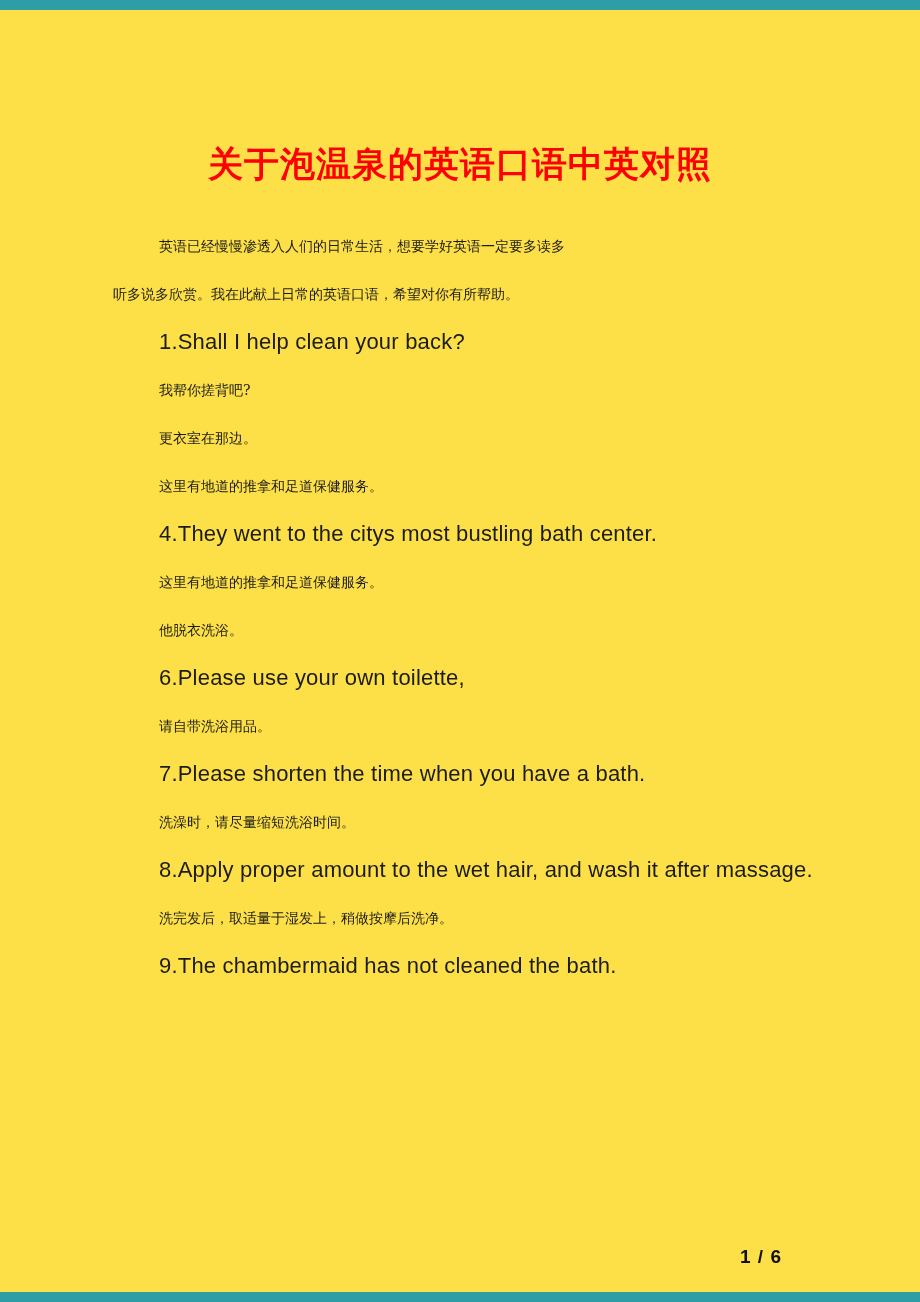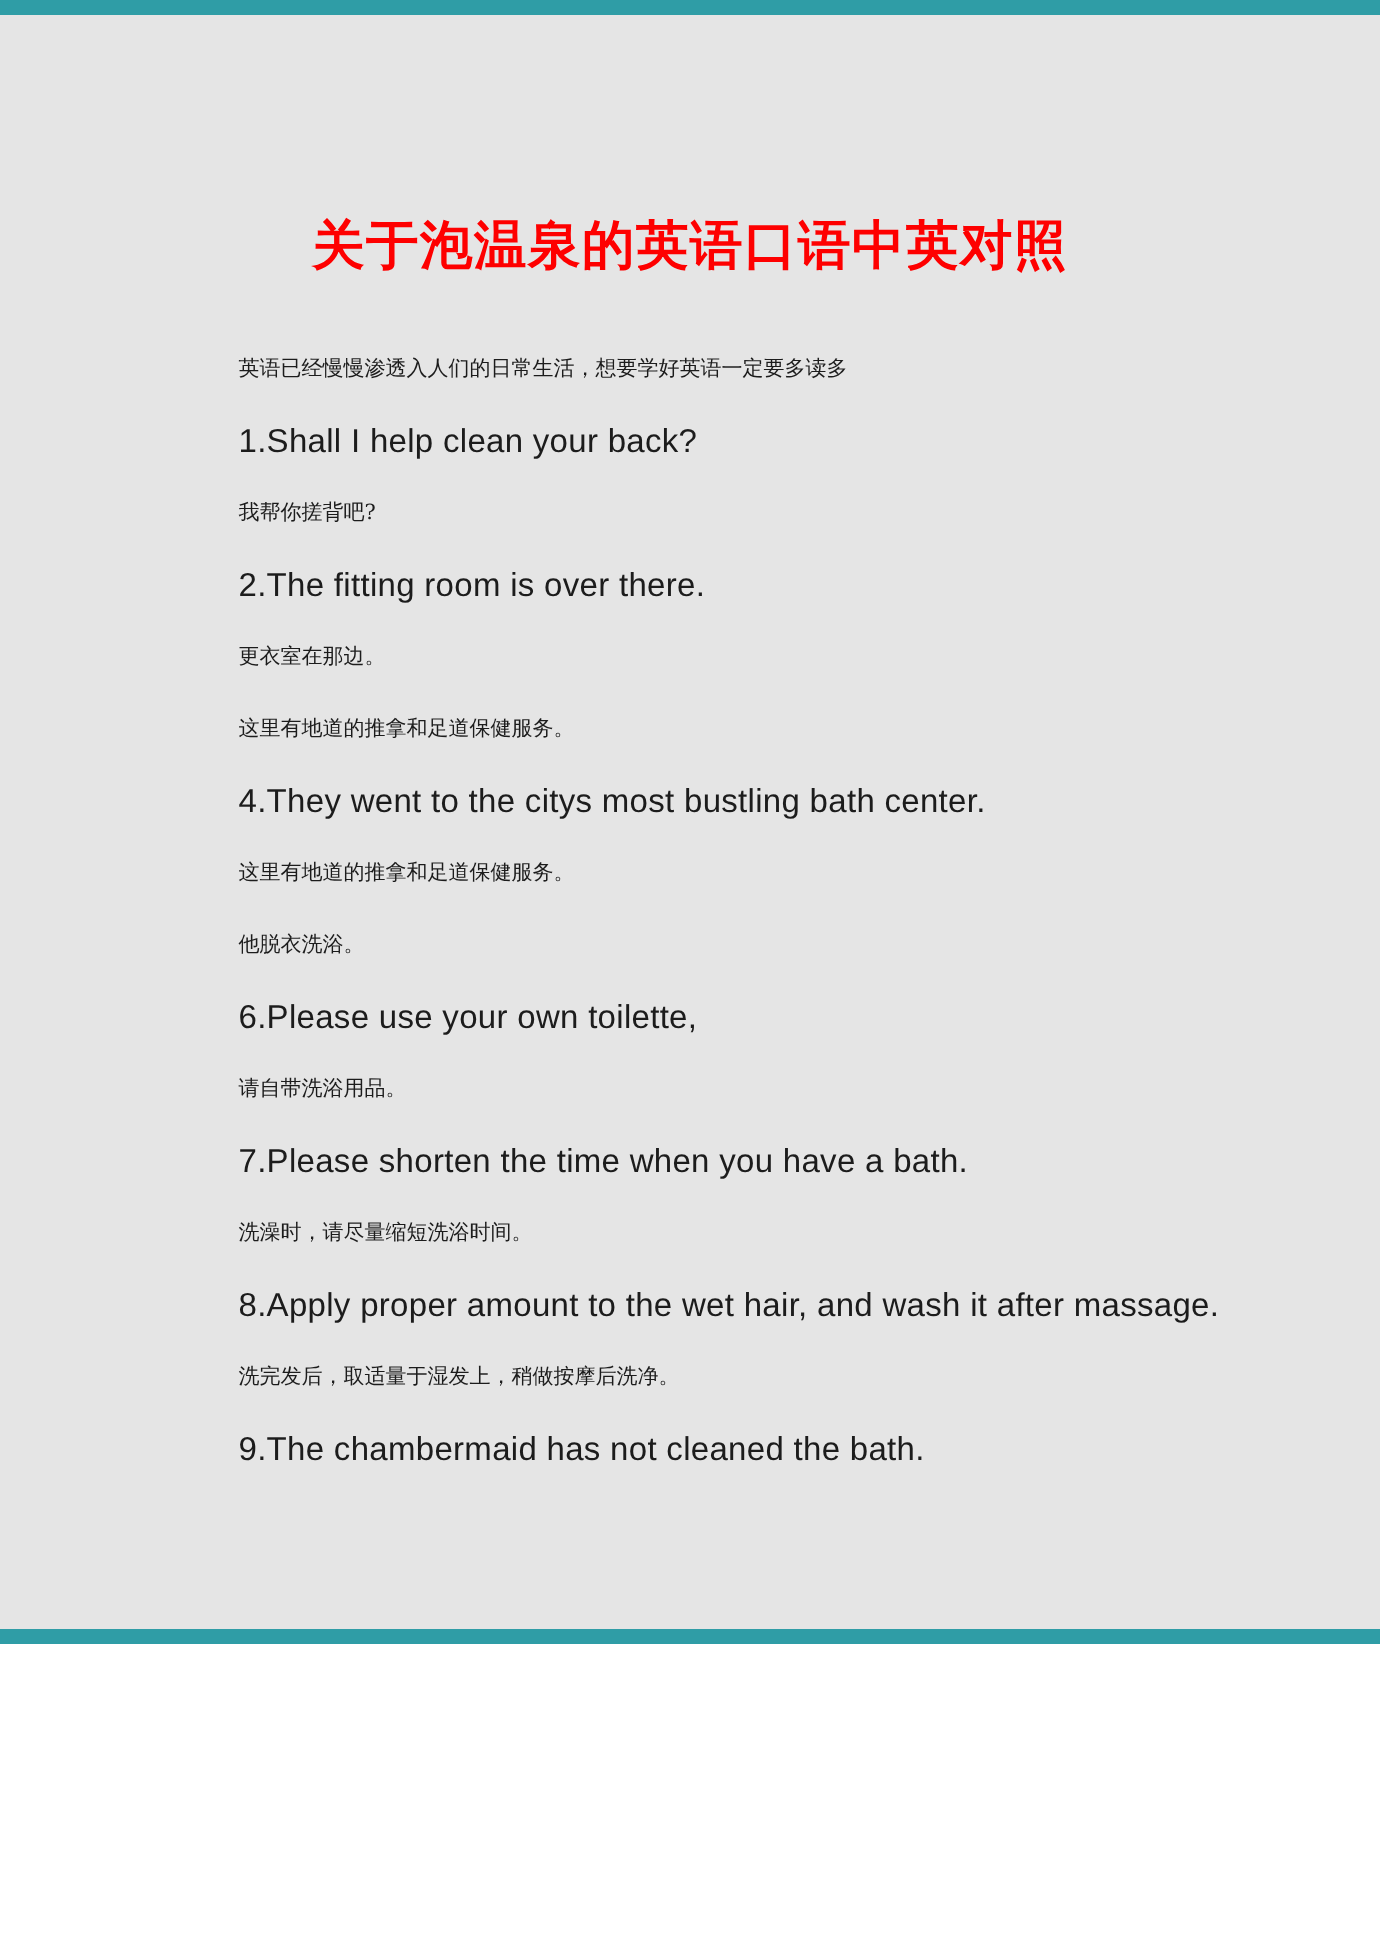--- a/index.html
+++ b/index.html
@@ -3,22 +3,22 @@
 <meta charset="utf-8">
 <style>
   html, body {
     margin: 0;
     padding: 0;
     background: #ffffff;
   }
   #page {
     position: relative;
     width: 920px;
-    height: 1096px;
-    background: #e5e5e5;
+    height: 1302px;
+    background: #fde047;
     overflow: hidden;
     font-family: "Liberation Sans", sans-serif;
   }
   .accent-bar {
     position: absolute;
     left: 0;
     width: 920px;
     height: 10px;
     background: #2f9da6;
   }
@@ -78,23 +78,23 @@
 <body>
 
 <div id="page">
 
   <div class="accent-bar top"></div>
 
   <div id="doc-title">关于泡温泉的英语口语中英对照</div>
 
   <div id="content">
     <div class="line zh indent">英语已经慢慢渗透入人们的日常生活，想要学好英语一定要多读多</div>
+    <div class="line zh">听多说多欣赏。我在此献上日常的英语口语，希望对你有所帮助。</div>
     <div class="line en indent">1.Shall I help clean your back?</div>
     <div class="line zh indent">我帮你搓背吧?</div>
-    <div class="line en indent">2.The fitting room is over there.</div>
     <div class="line zh indent">更衣室在那边。</div>
     <div class="line zh indent">这里有地道的推拿和足道保健服务。</div>
     <div class="line en indent">4.They went to the citys most bustling bath center.</div>
     <div class="line zh indent">这里有地道的推拿和足道保健服务。</div>
     <div class="line zh indent">他脱衣洗浴。</div>
     <div class="line en indent">6.Please use your own toilette,</div>
     <div class="line zh indent">请自带洗浴用品。</div>
     <div class="line en indent">7.Please shorten the time when you have a bath.</div>
     <div class="line zh indent">洗澡时，请尽量缩短洗浴时间。</div>
     <div class="line en indent">8.Apply proper amount to the wet hair, and wash it after massage.</div>

